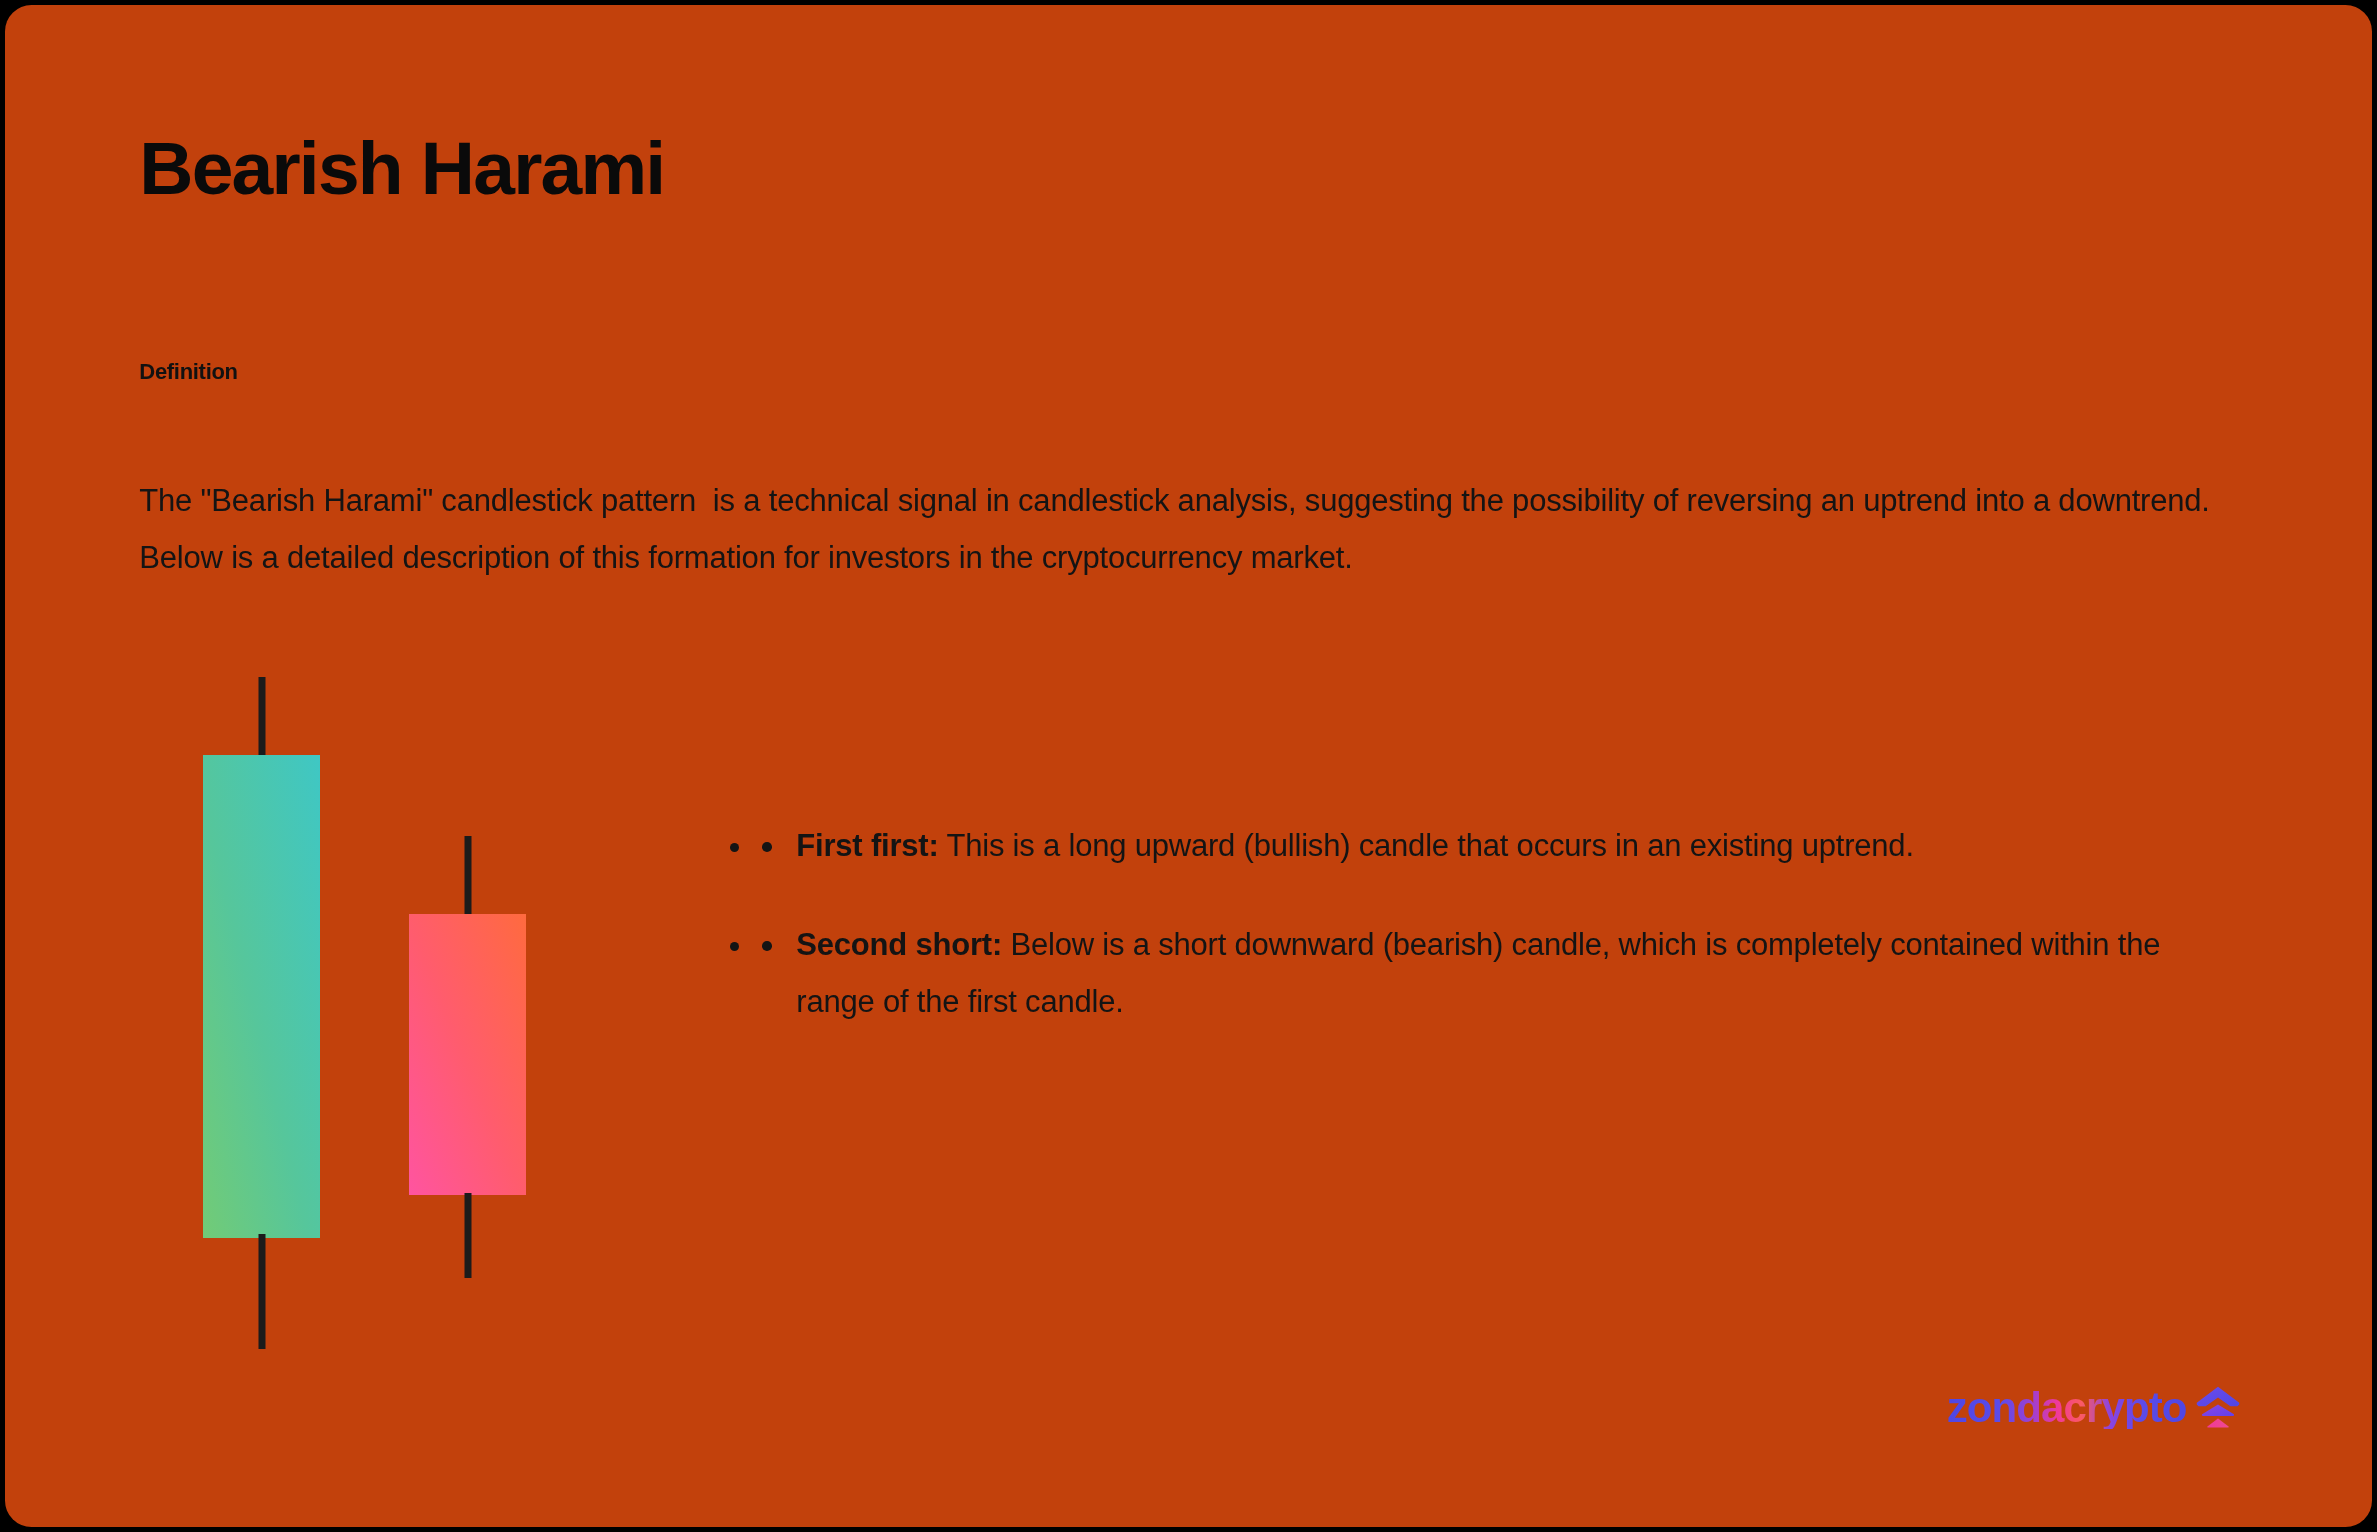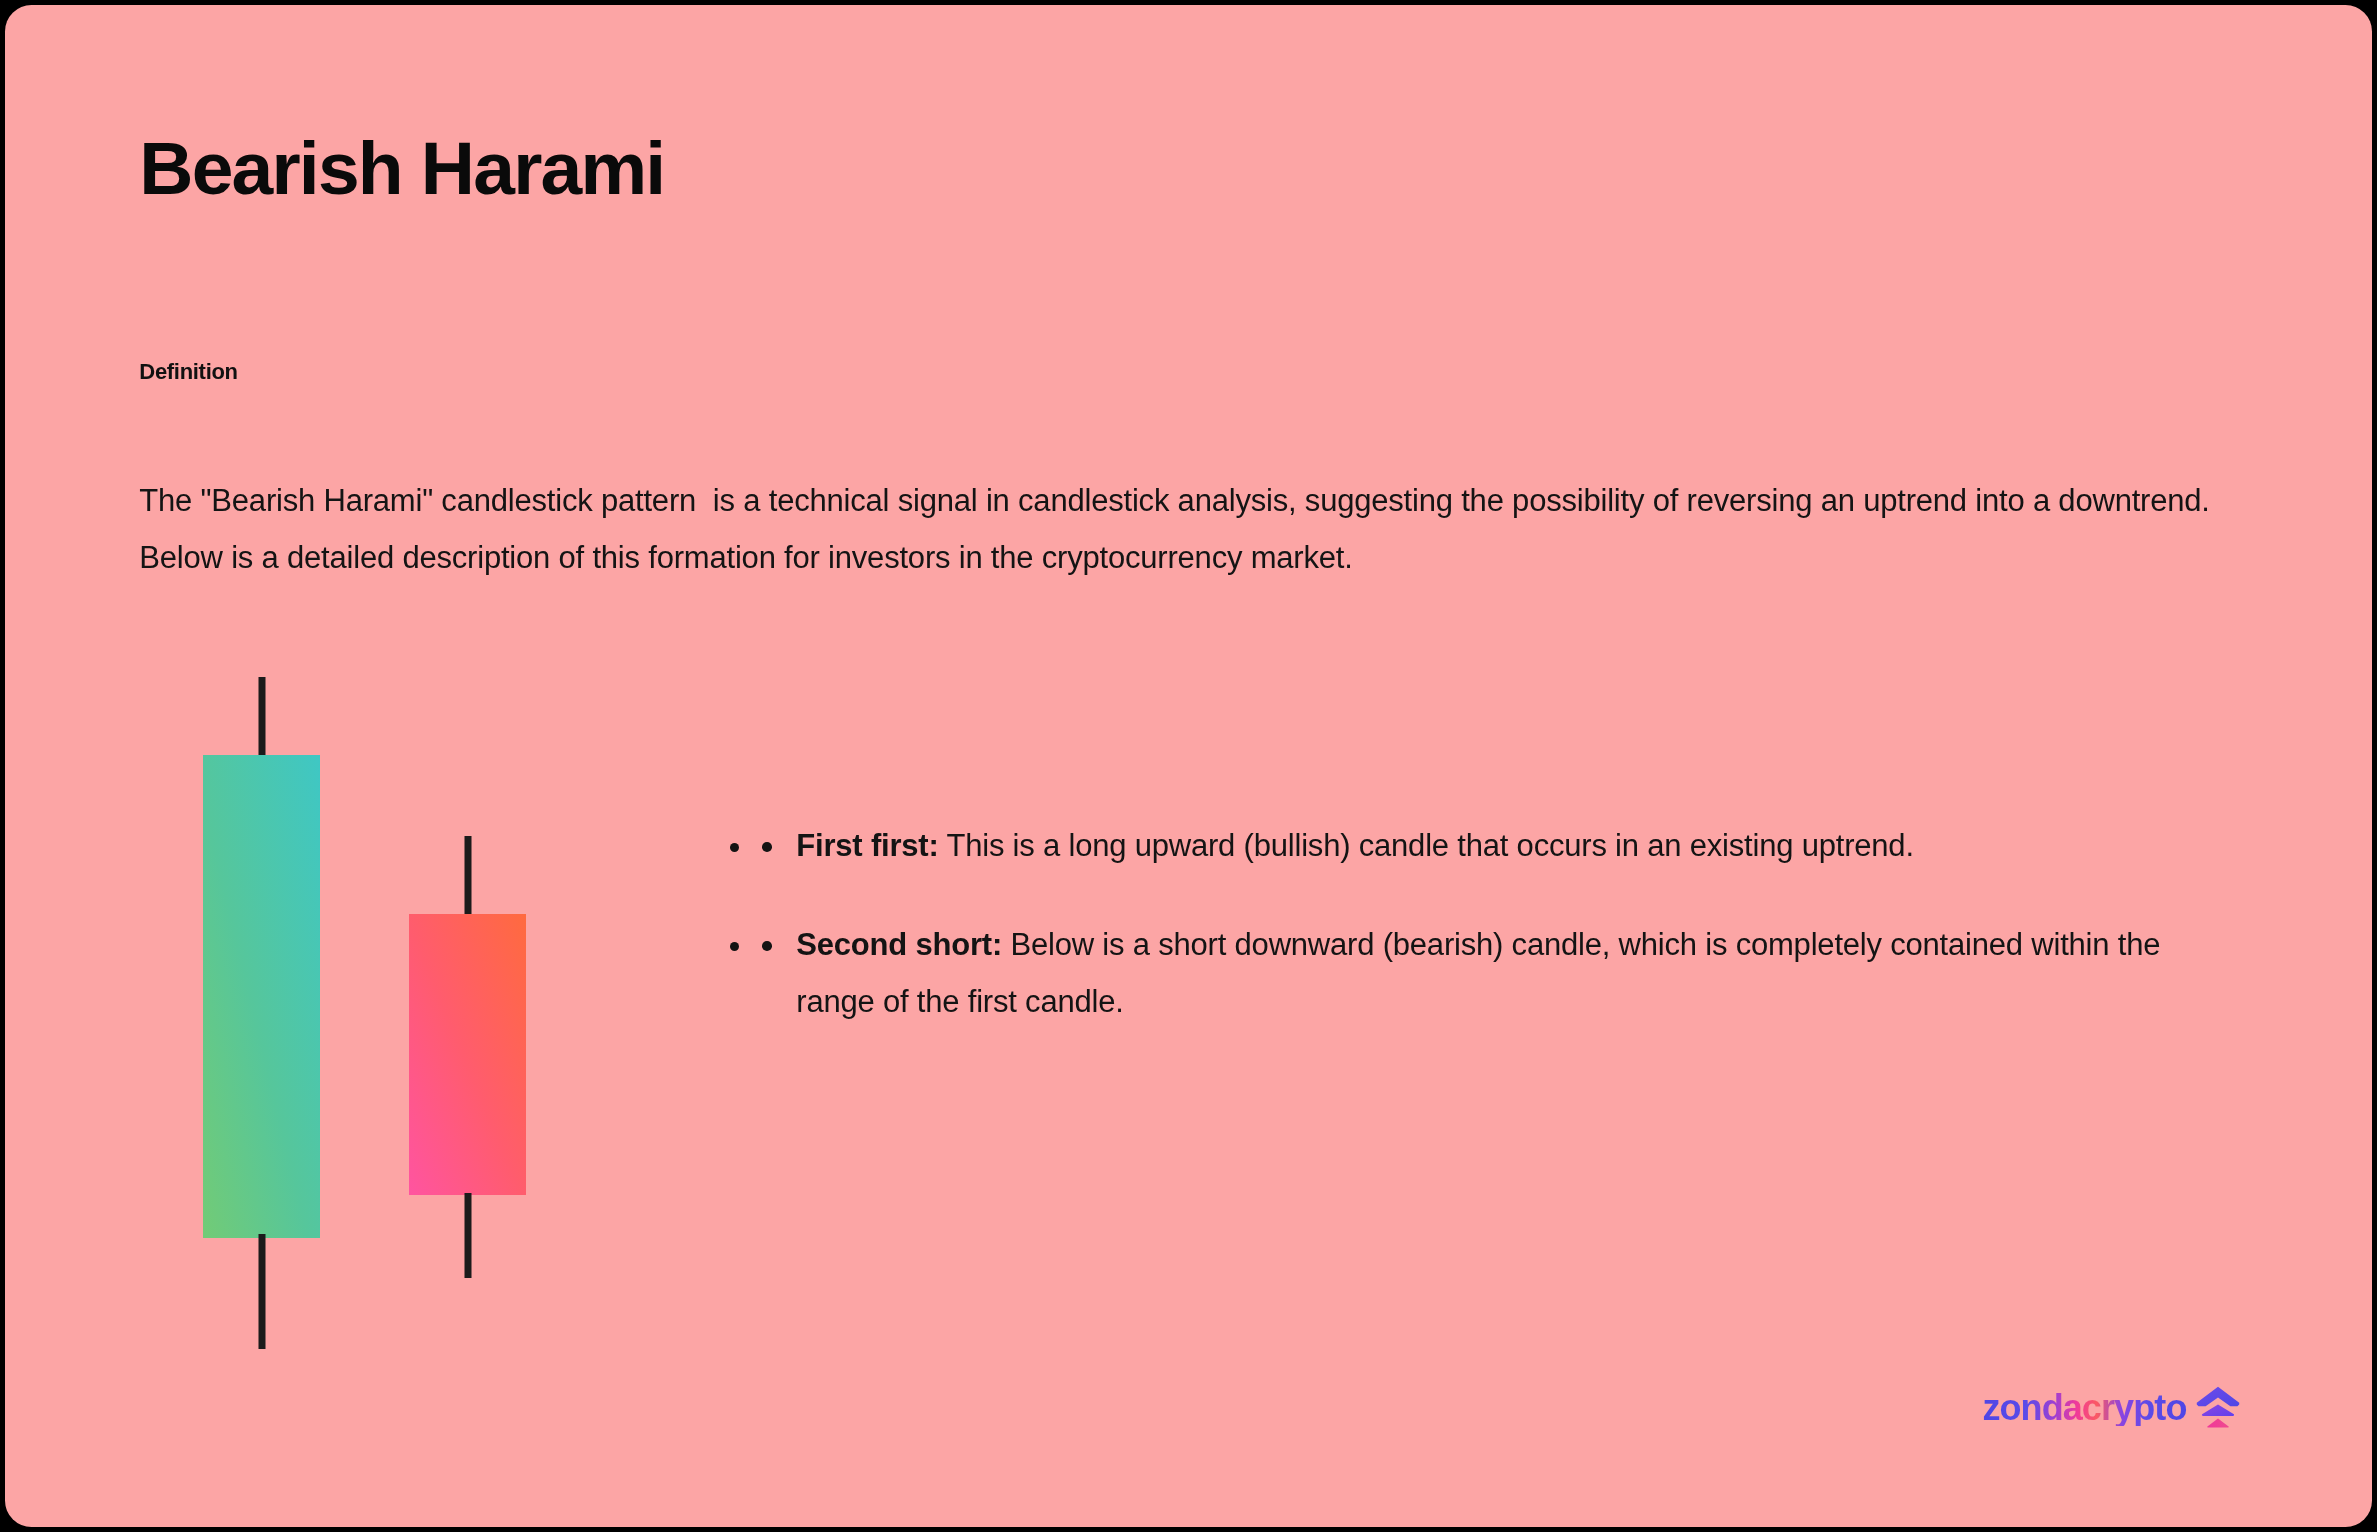--- a/index.html
+++ b/index.html
@@ -11,21 +11,21 @@
     font-family: "Liberation Sans", sans-serif;
     overflow: hidden;
   }
 
   .card {
     position: absolute;
     left: 5.3px;
     top: 5.3px;
     width: 2367px;
     height: 1522px;
-    background: #fca5a5;
+    background: #c2410c;
     border-radius: 26.5px;
     overflow: hidden;
   }
 
   
   .page-title {
     position: absolute;
     left: 134px;
     top: 124px;
     font-size: 75px;
@@ -138,21 +138,21 @@
   .logo {
     position: absolute;
     right: 131px;
     bottom: 96px;
     display: flex;
     align-items: center;
     gap: 8.8px;
   }
 
   .logo-wordmark {
-    font-size: 36px;
+    font-size: 42px;
     font-weight: 700;
     letter-spacing: -0.9px;
     background: linear-gradient(90deg,
         #4f46e5 0%, #5b4be8 22%, #a13fd0 36%,
         #f0399a 46%, #fb5a63 56%, #8a44e0 68%,
         #5b4be8 82%, #4f46e5 100%);
     -webkit-background-clip: text;
     background-clip: text;
     color: transparent;
     line-height: 1;

